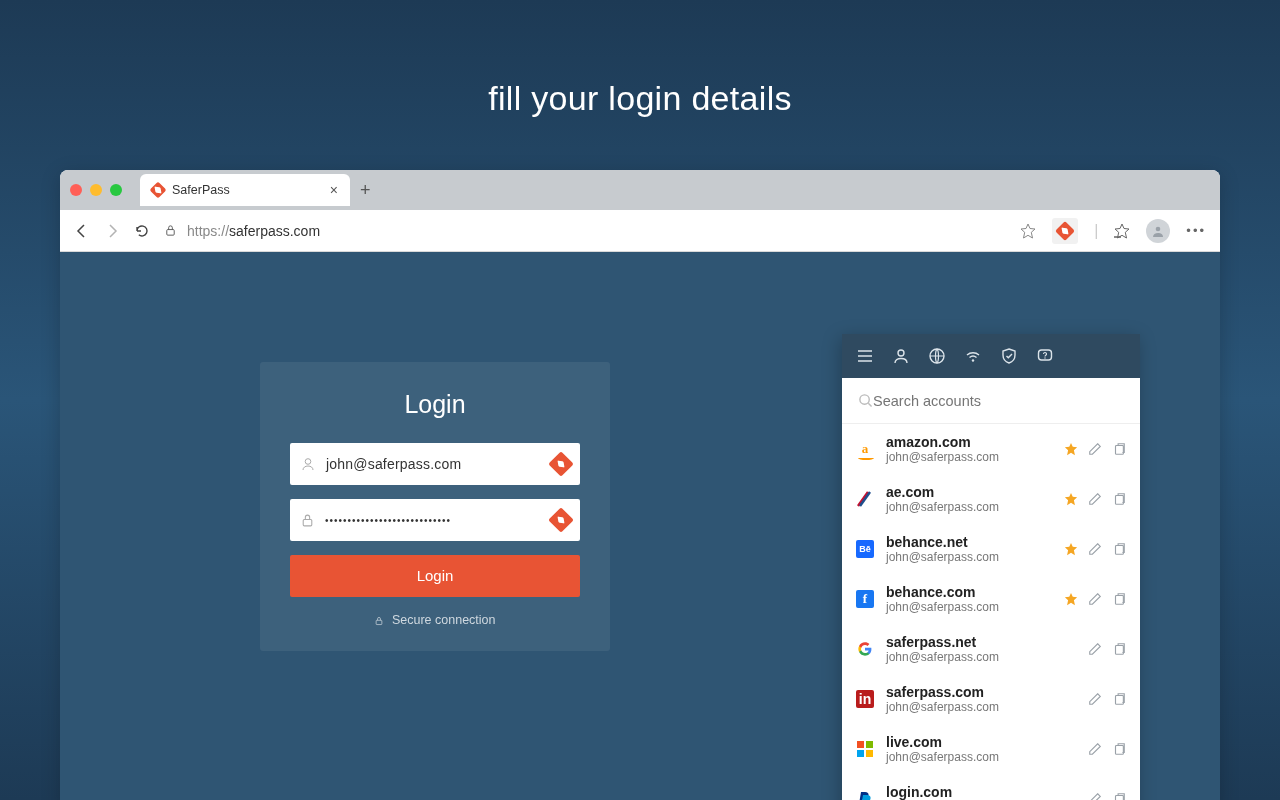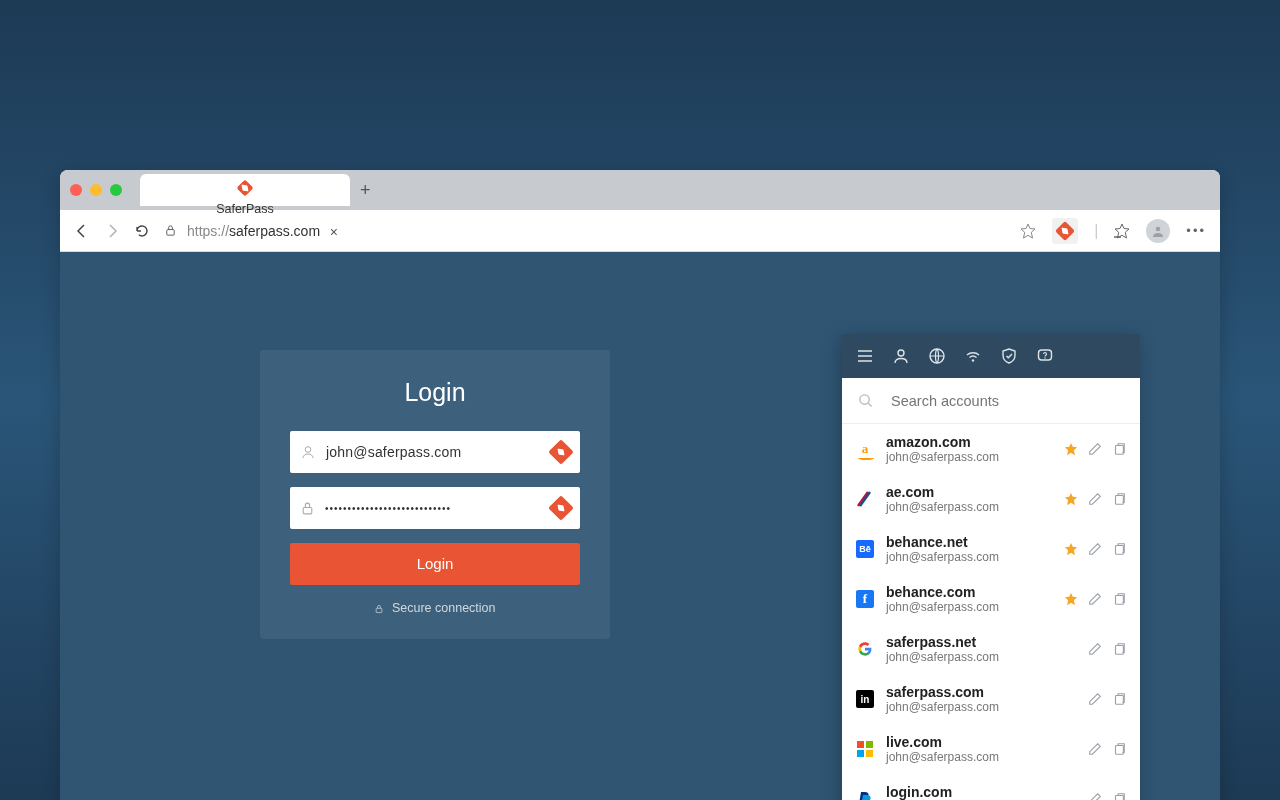--- a/index.html
+++ b/index.html
@@ -20,22 +20,22 @@
   }
   .tabbar {
     height: 40px; background: #c7cbcf; display: flex; align-items: center;
     padding-left: 10px;
   }
   .win-dots { display: flex; gap: 8px; margin-right: 18px; align-items: center; }
   .dot { width: 12px; height: 12px; border-radius: 50%; }
   .dot-r { background: #ff5f57; } .dot-y { background: #febc2e; } .dot-g { background: #28c840; }
   .tab {
     height: 32px; background: #fff; border-radius: 6px 6px 0 0;
-    display: flex; align-items: center; padding: 8px 12px; gap: 8px;
-    min-width: 210px; font-size: 12.5px; color: #333;  flex-direction: column;
+    display: flex; align-items: center; padding: 16px 12px; gap: 8px;
+    min-width: 210px; font-size: 12.5px; color: #333; 
   }
   .tab-close { margin-left: auto; color: #555; font-size: 14px; cursor: pointer; }
   .newtab { margin-left: 10px; color: #555; font-size: 18px; cursor: pointer; }
   .addrbar {
     height: 42px; background: #fff; border-bottom: 1px solid #d9d9d9;
     display: flex; align-items: center; padding: 0 14px; gap: 14px;
   }
   .nav-ico { color: #666; font-size: 15px; }
   .addr-input {
     flex: 1; display: flex; align-items: center; gap: 10px;
@@ -47,21 +47,21 @@
     width: 26px; height: 26px; background: #f1f1f1; border-radius: 3px;
     display: flex; align-items: center; justify-content: center;
   }
   .avatar-circ { width: 24px; height: 24px; border-radius: 50%; background: #d0d4d8; }
 
   .page {
     position: absolute; top: 82px; left: 0; right: 0; bottom: 0;
     background: #2f5573;
   }
   .login-card {
-    position: absolute; left: 200px; top: 98px; width: 350px;
+    position: absolute; left: 200px; top: 110px; width: 350px;
     background: rgba(255,255,255,0.07); padding: 28px 30px 24px;
     border-radius: 3px;
   }
   .login-title { color: #fff; text-align: center; font-size: 25px; margin-bottom: 24px; font-weight: 400; }
   .field {
     background: #fff; border-radius: 2px; height: 42px;
     display: flex; align-items: center; padding: 0 10px; margin-bottom: 14px;
     position: relative;
   }
   .field-ico { color: #999; margin-right: 10px; flex-shrink: 0; }
@@ -82,21 +82,21 @@
     background: #fff; box-shadow: -2px 4px 18px rgba(0,0,0,0.25);
     border-radius: 0 0 3px 3px; overflow: hidden;
   }
   .popup-top {
     background: #2f4a60; height: 44px; display: flex; align-items: center;
     gap: 18px; padding: 0 14px;
   }
   .ptico { color: #dbe3e9; cursor:pointer; }
   .search-row {
     height: 46px; display: flex; align-items:center; padding: 0 16px;
-    border-bottom: 1px solid #eee; gap: 18px;
+    border-bottom: 1px solid #eee; gap: 0;
   }
   .search-row input {
     border: none; outline: none; font-size: 14.5px; color: #888; flex:1; background:transparent;
   }
   .acct {
     height: 50px; display: flex; align-items: center; padding: 0 14px;
     gap: 12px;
   }
   .acct-ico {
     width: 18px; height: 18px; flex-shrink:0; display:flex; align-items:center; justify-content:center;
@@ -106,30 +106,31 @@
   .acct-site { font-size: 14px; font-weight: 700; color: #222; }
   .acct-user { font-size: 12px; color: #777; }
   .row-icons { display: flex; gap: 10px; align-items:center; }
   .star { color: #f5a623; }
   .pencil, .copy { color: #9aa1a8; cursor:pointer; }
 
   
   .ico-amazon { color:#ff9900; font-family: Georgia,serif; }
   .ico-be { background:#1769ff; color:#fff; font-size:9px; }
   .ico-fb { background:#1877f2; color:#fff; }
-  .ico-li { background:#000000; color:#fff; font-size:10px; }
+  .ico-li { background:#b91c1c; color:#fff; font-size:14px; }
   .ico-pp { color:#003087; font-style:italic; }
 
   svg { display:block; }
 </style>
 </head>
 <body>
 
 <div class="headline">
   <br>
+  <span>fill your login details</span>
 </div>
 
 <div class="browser">
 
   <div class="tabbar">
     <div class="win-dots">
       <div class="dot dot-r"></div>
       <div class="dot dot-y"></div>
       <div class="dot dot-g"></div>
     </div>

